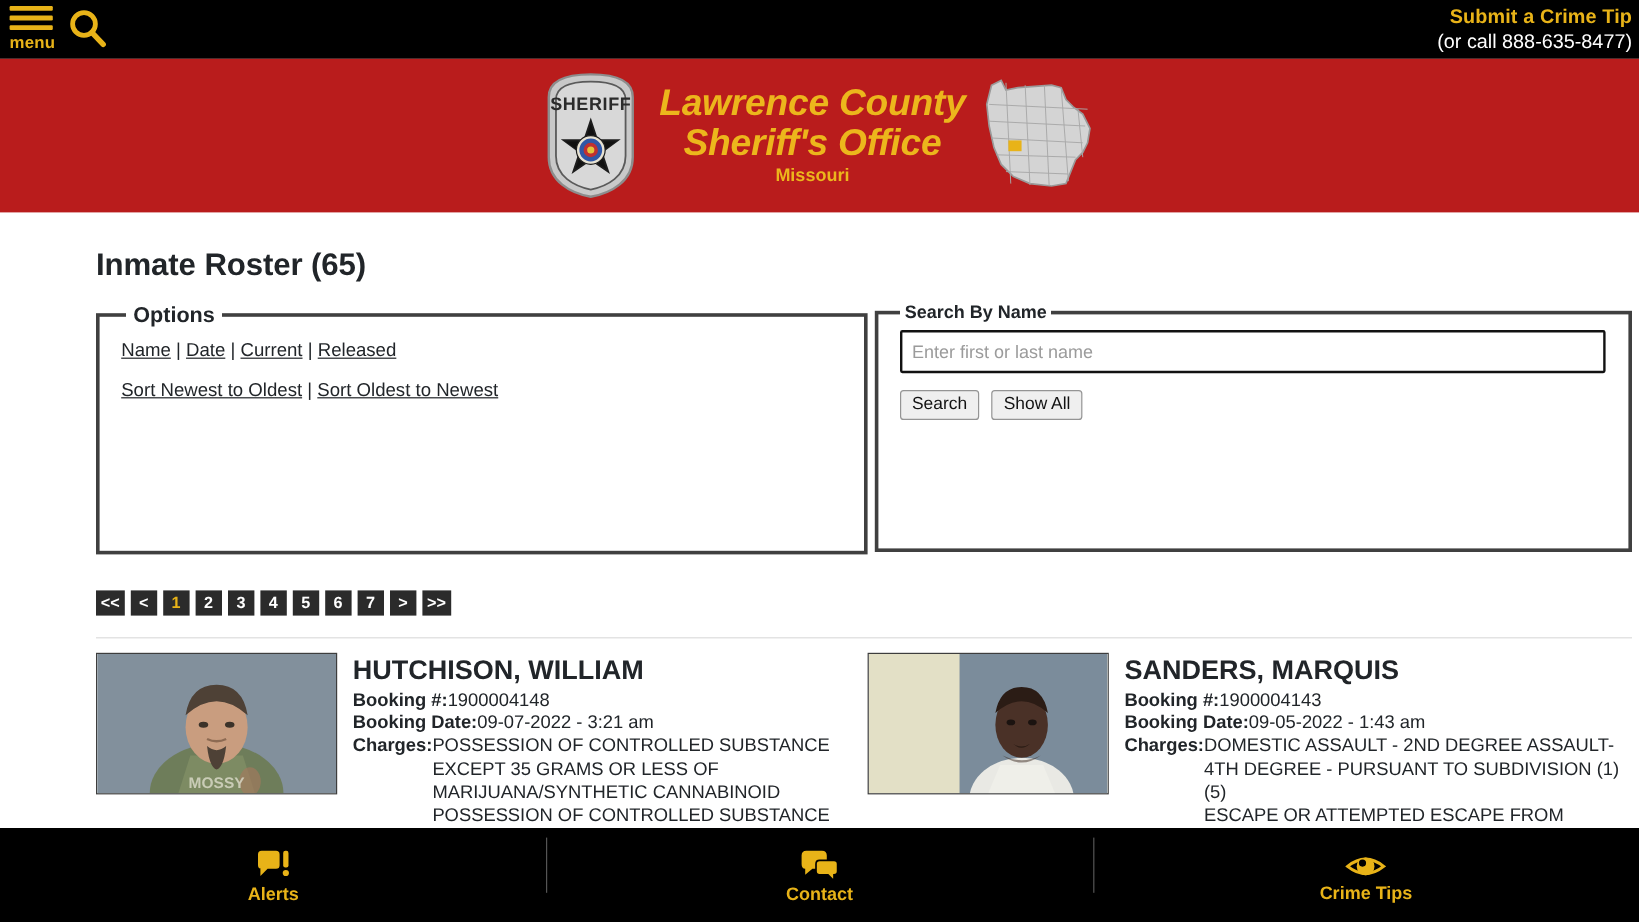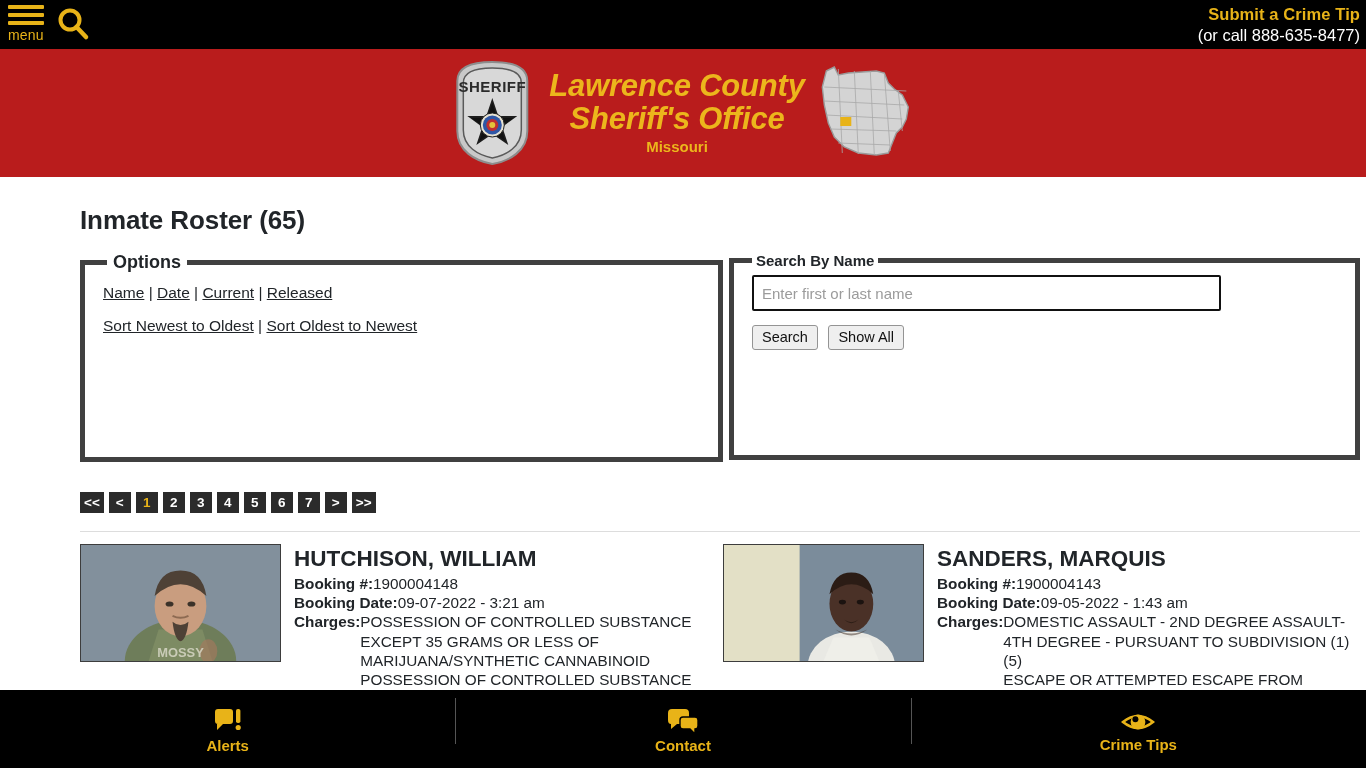--- a/index.html
+++ b/index.html
@@ -22,20 +22,21 @@
     width: 40px; height: 42px;
     cursor: pointer;
   }
   .burger-line {
     width: 36px; height: 4px; background: #e8b318;
     margin: 0 0 4px 0; border-radius: 1px;
   }
   #menu-label {
     color: #e8b318; font-size: 14px; line-height: 13px;
     letter-spacing: .2px;
+    font-weight: bold;
   }
   #search-icon-btn {
     position: absolute; left: 56px; top: 7px;
     width: 34px; height: 34px; cursor: pointer;
   }
   #tip-block {
     position: absolute; right: 6px; top: 3px;
     text-align: right;
   }
   #tip-link {
@@ -88,39 +89,39 @@
     margin: 0; padding: 28px 0 16px 80px;
     letter-spacing: -.1px;
   }
 
   #panels {
     display: flex;
     padding: 0 6px 0 80px;
     gap: 0;
   }
   fieldset.panel {
-    border: 5px solid #404040;
+    border: 3px solid #404040;
     margin: 0; padding: 0 10px 10px 10px;
     min-width: 0;
   }
   fieldset.panel legend {
     font-size: 18px; font-weight: bold; color: #212529;
     padding: 0 6px; margin-left: 12px;
   }
   #options-panel { width: 644px; height: 210px; }
   #search-panel  { width: 632px; height: 208px; margin-left: 6px; }
   #search-panel legend { font-size: 15px; margin-left: 8px; padding: 0 4px; }
 
   .opt-row { margin: 6px 0 0 8px; font-size: 15.5px; color: #212529; line-height: 27px; }
   .opt-row a { color: #212529; text-decoration: underline; }
   .sep { color: #212529; }
 
   #name-input {
     display: block;
-    width: 469px; height: 34px;
+    width: 588px; height: 34px;
     margin: 6px 0 0 8px;
     border: 2px solid #111;
     border-radius: 2px;
     padding: 16px 8px;
     font-size: 15px;
     font-family: "Liberation Sans", sans-serif;
     color: #212529;
     background: #fff;
   }
   #name-input::placeholder { color: #9b9b9b; }

